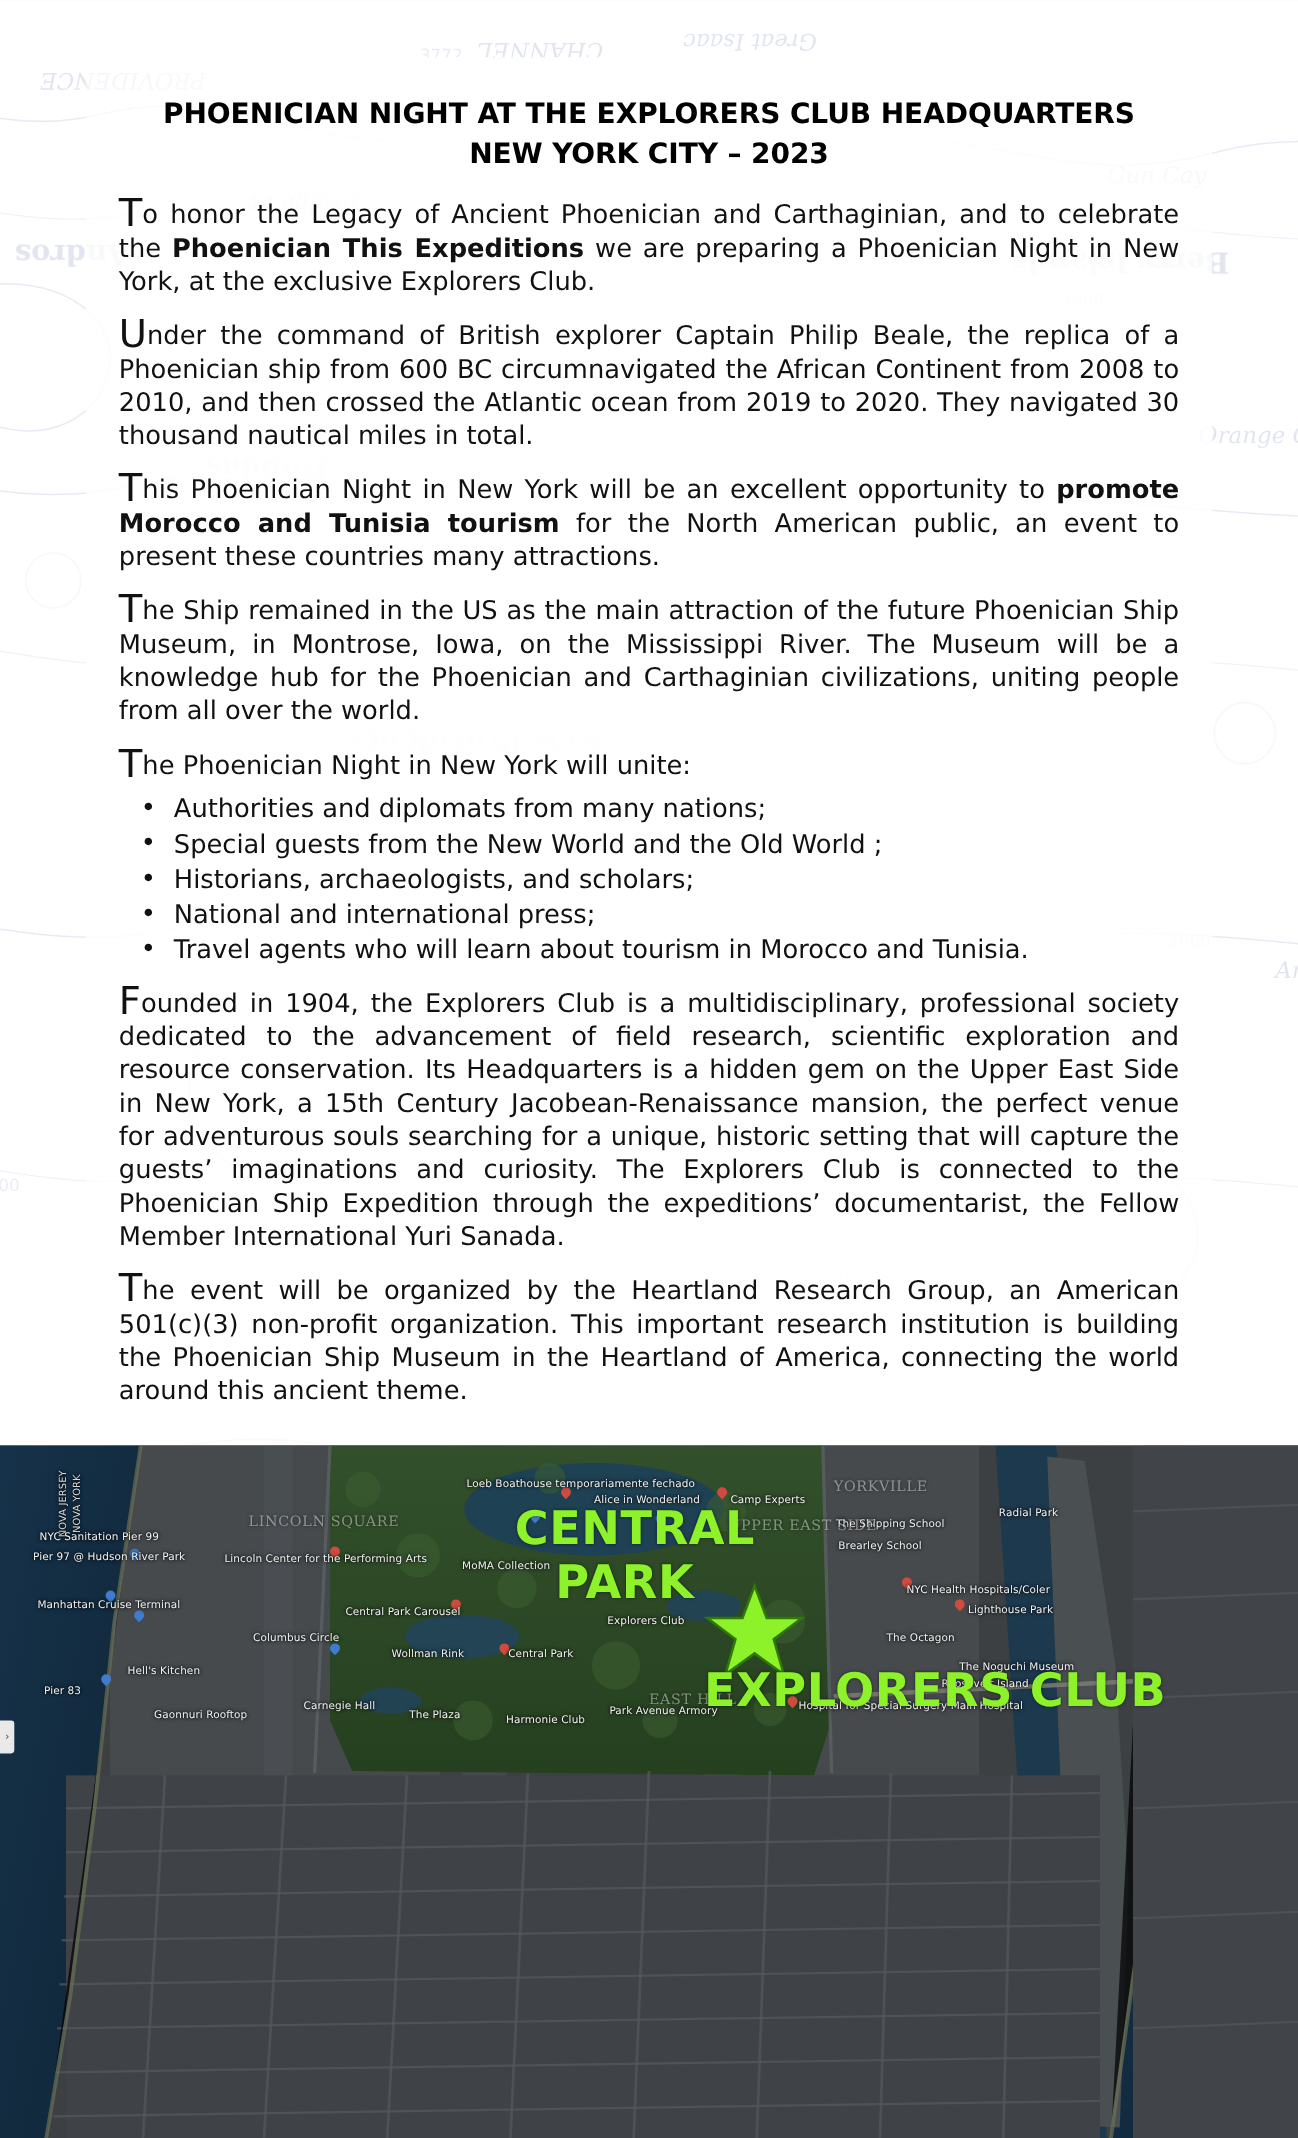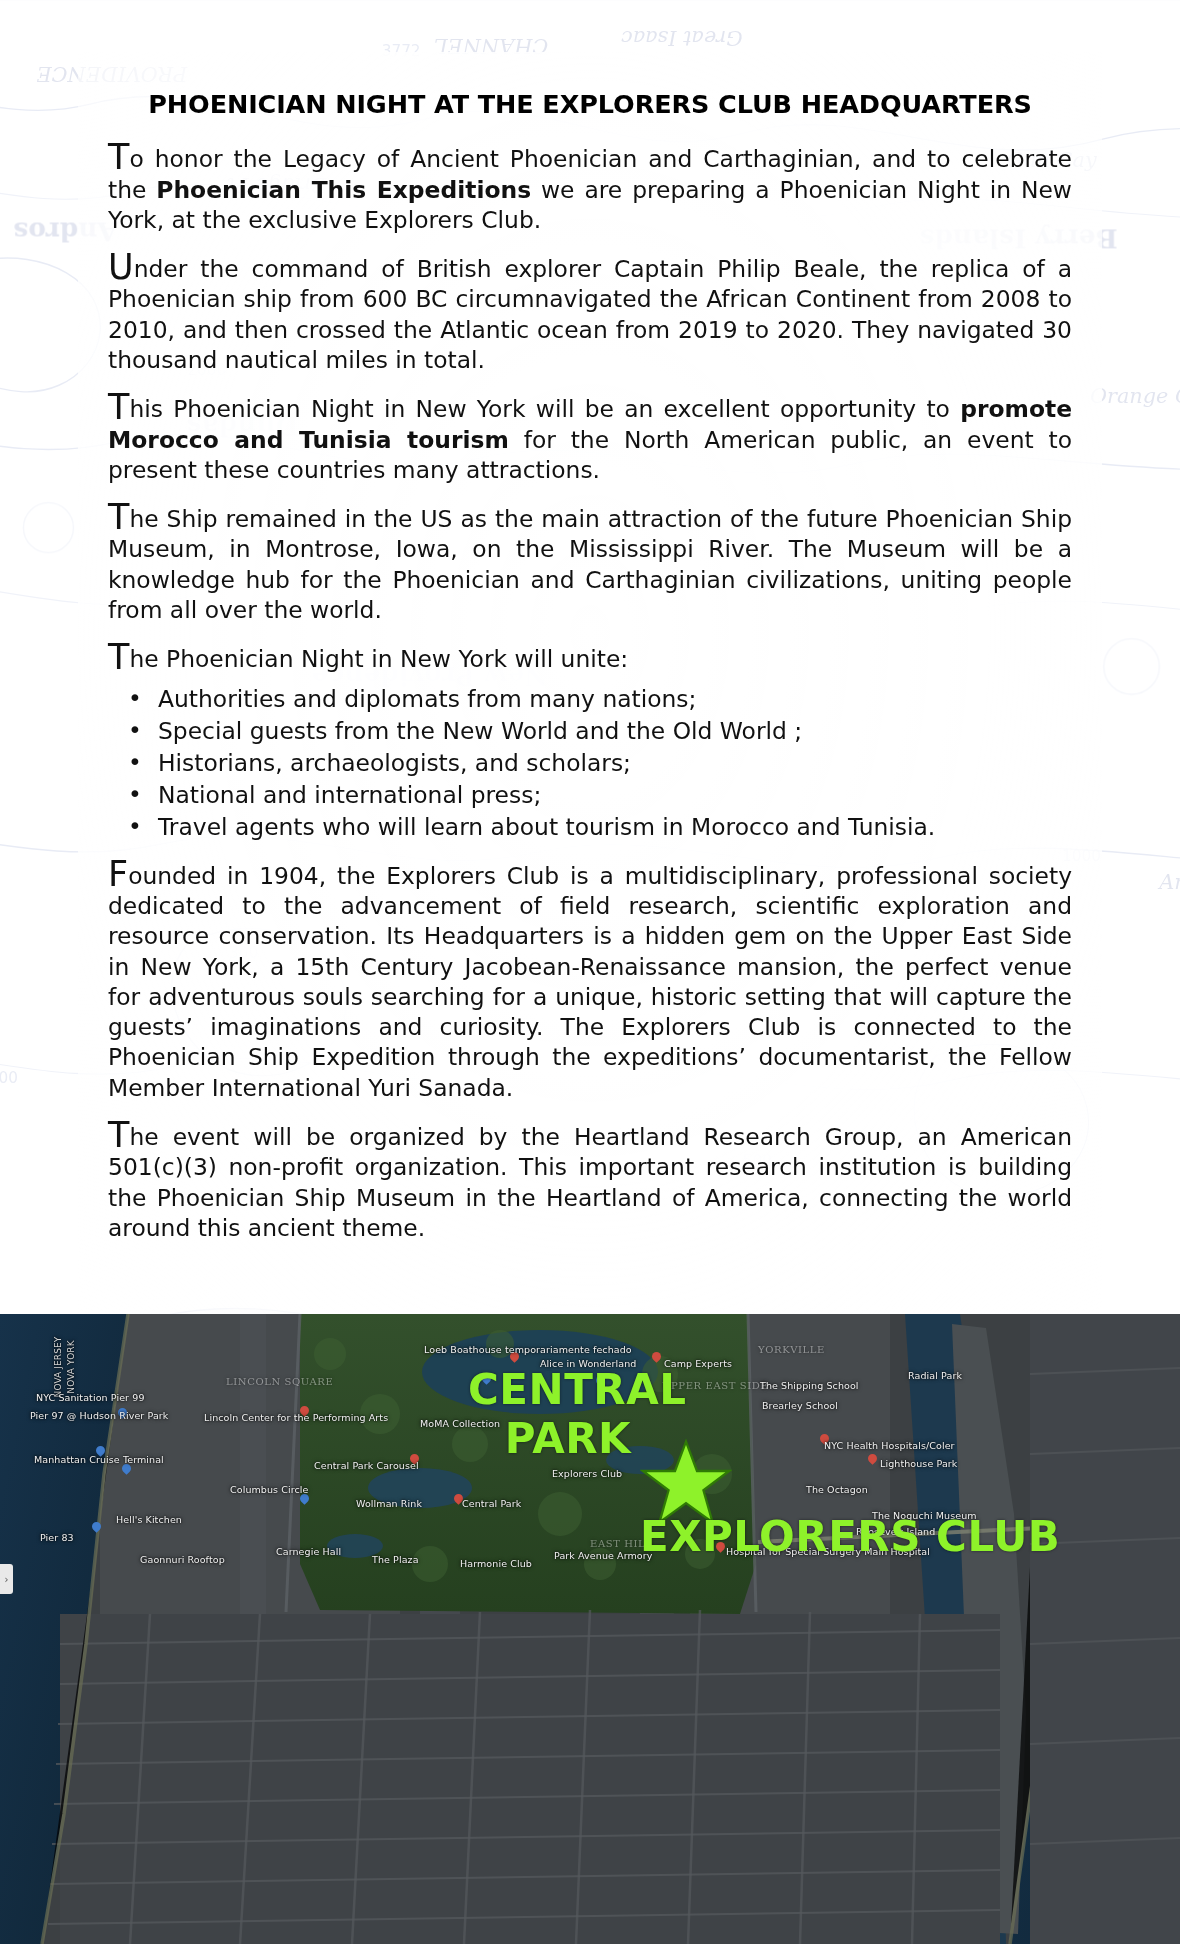--- a/index.html
+++ b/index.html
@@ -180,21 +180,21 @@
     position: absolute;
     font-size: 9.5px;
     color: #f2f2f2;
     font-family: "DejaVu Sans", "Liberation Sans", sans-serif;
     text-shadow: 0 0 2px rgba(0,0,0,0.9), 0 0 4px rgba(0,0,0,0.8);
     white-space: nowrap;
     z-index: 5;
     letter-spacing: 0.1px;
   }
   .poi.dim { color: #d8d8d8; font-size: 9px; }
-  .poi.big { font-size: 10px; letter-spacing: 0.6px; color: #ffffff; }
+  .poi.big { font-size: 13px; letter-spacing: 0.6px; color: #ffffff; }
   .pin {
     position: absolute;
     width: 9px; height: 9px;
     border-radius: 50% 50% 50% 0;
     transform: rotate(-45deg);
     z-index: 5;
   }
   #left-tab {
     position: absolute;
     left: 0; top: 250px;
@@ -323,20 +323,21 @@
       </g>
     </svg>
   </div>
 
   <div id="veil"></div>
 
   <div id="content">
 
     <div class="title-block">
       <div class="title-line">PHOENICIAN NIGHT AT THE EXPLORERS CLUB HEADQUARTERS</div>
+      <div class="title-line">NEW YORK CITY – 2023</div>
     </div>
 
     <div class="body-col">
 
       <p class="para">
         <span class="dropcap">T</span><span>o honor the Legacy of Ancient Phoenician and Carthaginian, and to celebrate the </span><span class="bold">Phoenician This Expeditions</span><span> we are preparing a Phoenician Night in New York, at the exclusive Explorers Club.</span>
       </p>
 
       <p class="para">
         <span class="dropcap">U</span><span>nder the command of British explorer Captain Philip Beale, the replica of a Phoenician ship from 600 BC circumnavigated the African Continent from 2008 to 2010, and then crossed the Atlantic ocean from 2019 to 2020. They navigated 30 thousand nautical miles in total.</span>

